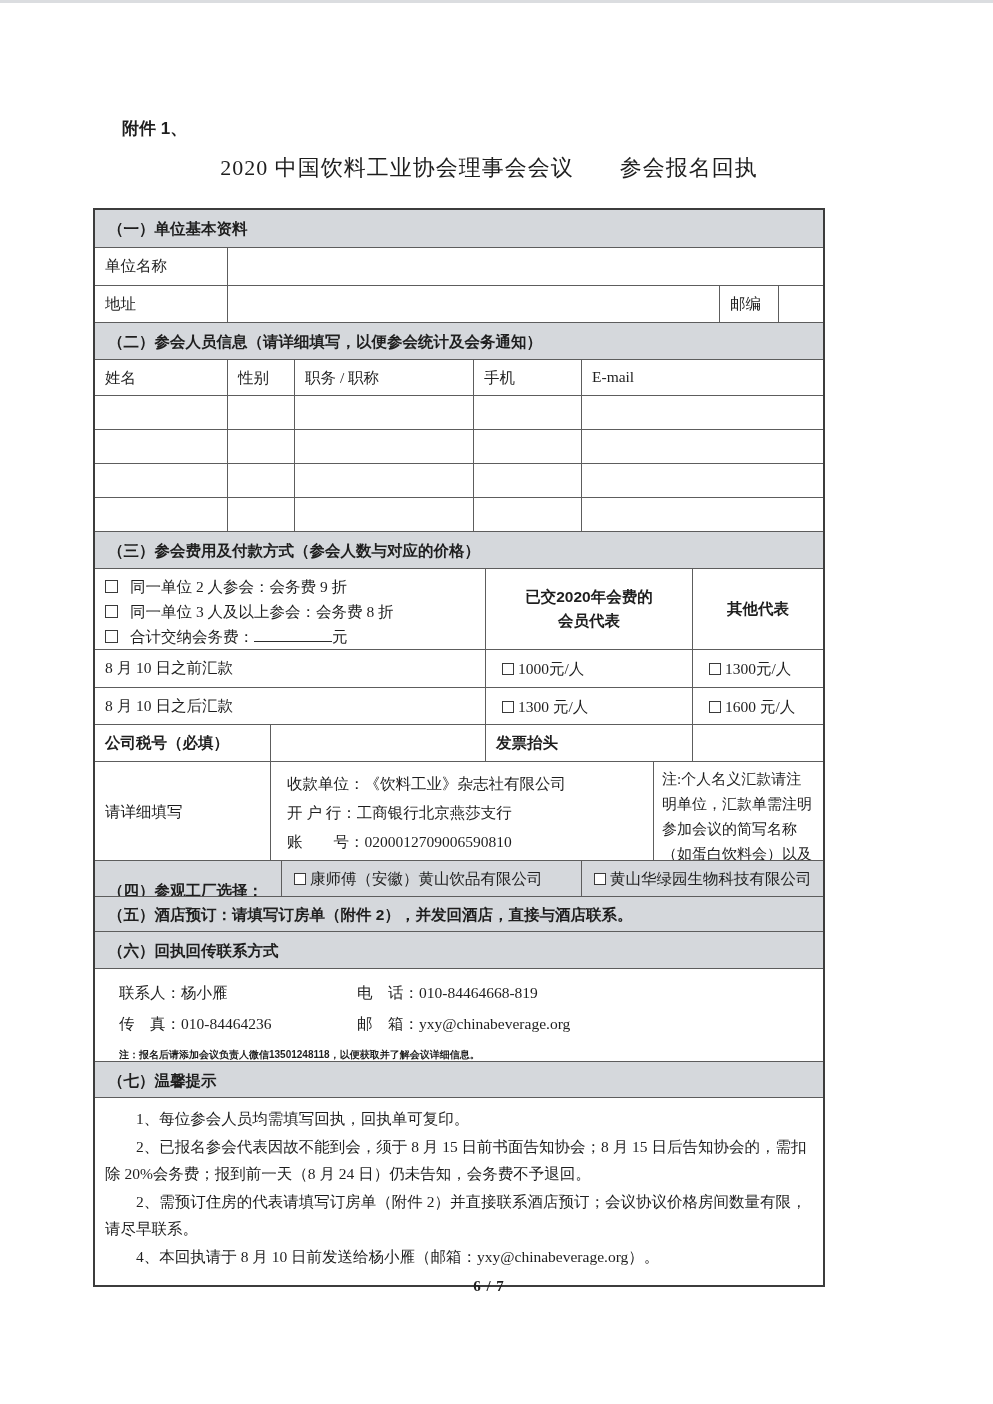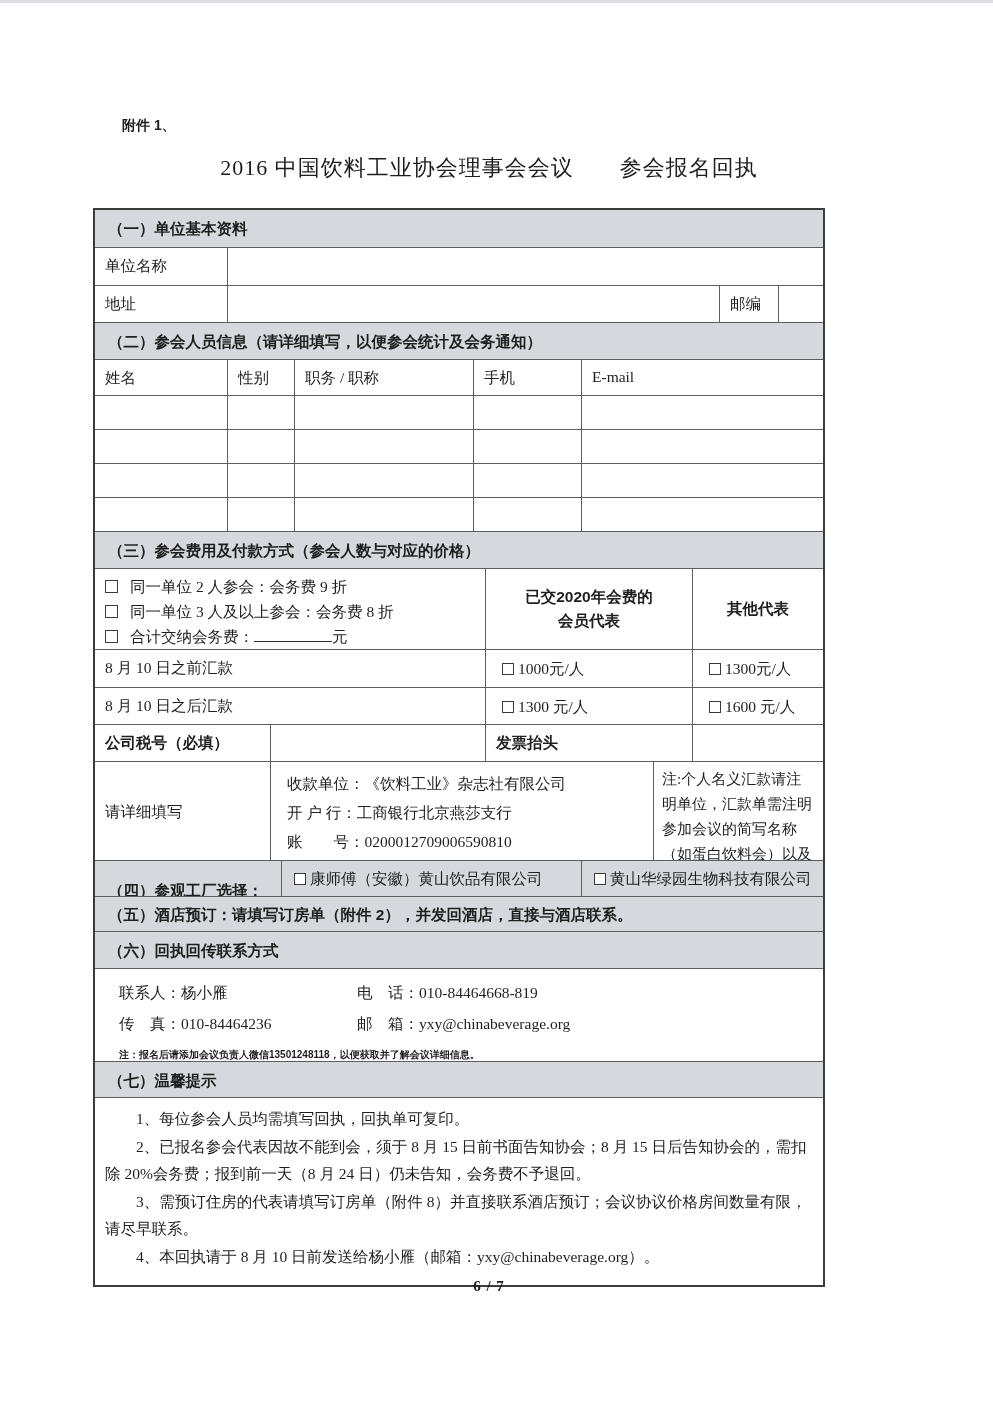--- a/index.html
+++ b/index.html
@@ -8,21 +8,21 @@
     width:993px;height:1404px;
     background:#ffffff;
     font-family:"Liberation Serif","DejaVu Serif",serif;
     color:#1e1e1e;
     overflow:hidden;
   }
   .scan-edge{position:absolute;left:0;top:0;width:993px;height:3px;background:#c7cbd0;opacity:.65;}
   .attachment{
     position:absolute;left:122px;top:117px;
     font-family:"Liberation Sans","DejaVu Sans",sans-serif;
-    font-weight:bold;font-size:14px;
+    font-weight:bold;font-size:17px;
   }
   .title{
     position:absolute;left:93px;top:153px;width:792px;
     text-align:center;font-size:22px;font-weight:500;letter-spacing:1px;
   }
   .form{
     position:absolute;left:93px;top:208px;width:732px;
     border:2px solid #3c3c3c;box-sizing:border-box;
     font-size:15.5px;
   }
@@ -72,21 +72,21 @@
   .w383{flex:0 0 383px;}
   .w186{flex:0 0 186px;} .w300{flex:0 0 300px;}
 </style>
 </head>
 <body>
 
 <div class="page">
   <div class="scan-edge"></div>
 
   <div class="attachment">附件 1、</div>
-  <div class="title">2016 中国饮料工业协会理事会会议　　参会报名回执</div>
+  <div class="title">2020 中国饮料工业协会理事会会议　　参会报名回执</div>
 
   <div class="form">
 
     <div class="row gray" style="height:37px">
       <div class="cell sec">（一）单位基本资料</div>
     </div>
     <div class="row" style="height:37px">
       <div class="cell w132 lbl">单位名称</div>
       <div class="cell grow"></div>
     </div>
@@ -202,21 +202,21 @@
       </div>
     </div>
 
     <div class="row gray" style="height:35px">
       <div class="cell sec">（七）温馨提示</div>
     </div>
     <div class="row" style="height:187px">
       <div class="cell grow tips">
         <p>1、每位参会人员均需填写回执，回执单可复印。</p>
         <p>2、已报名参会代表因故不能到会，须于 8 月 15 日前书面告知协会；8 月 15 日后告知协会的，需扣除 20%会务费；报到前一天（8 月 24 日）仍未告知，会务费不予退回。</p>
-        <p>3、需预订住房的代表请填写订房单（附件 8）并直接联系酒店预订；会议协议价格房间数量有限，请尽早联系。</p>
+        <p>2、需预订住房的代表请填写订房单（附件 2）并直接联系酒店预订；会议协议价格房间数量有限，请尽早联系。</p>
         <p>4、本回执请于 8 月 10 日前发送给杨小雁（邮箱：yxy@chinabeverage.org）。</p>
       </div>
     </div>
 
   </div>
 
   <div class="pagenum">6 / 7</div>
 </div>
 
 </body></html>

